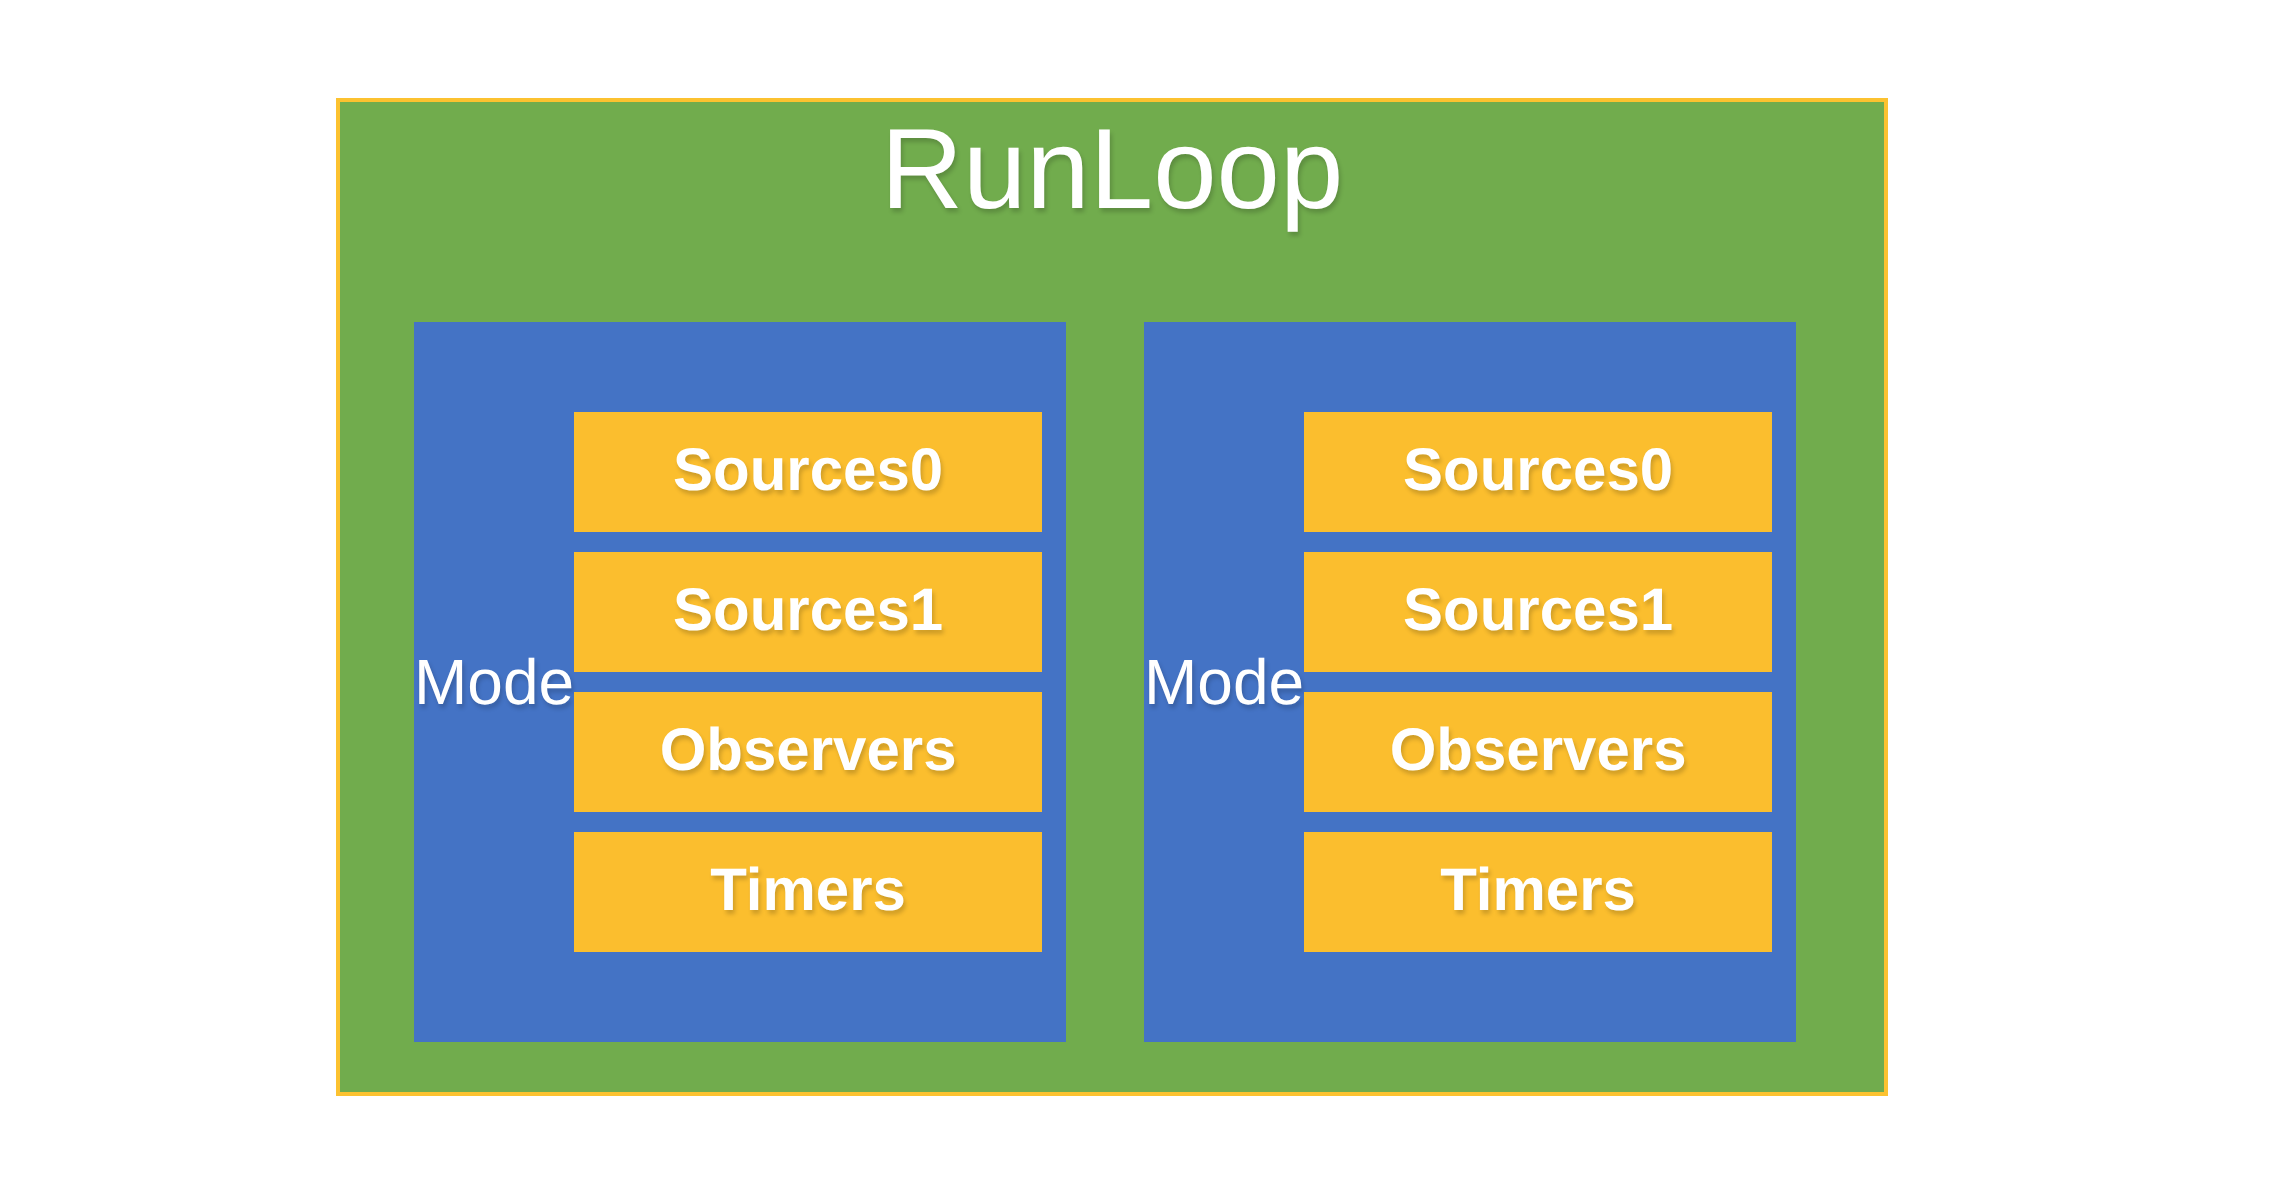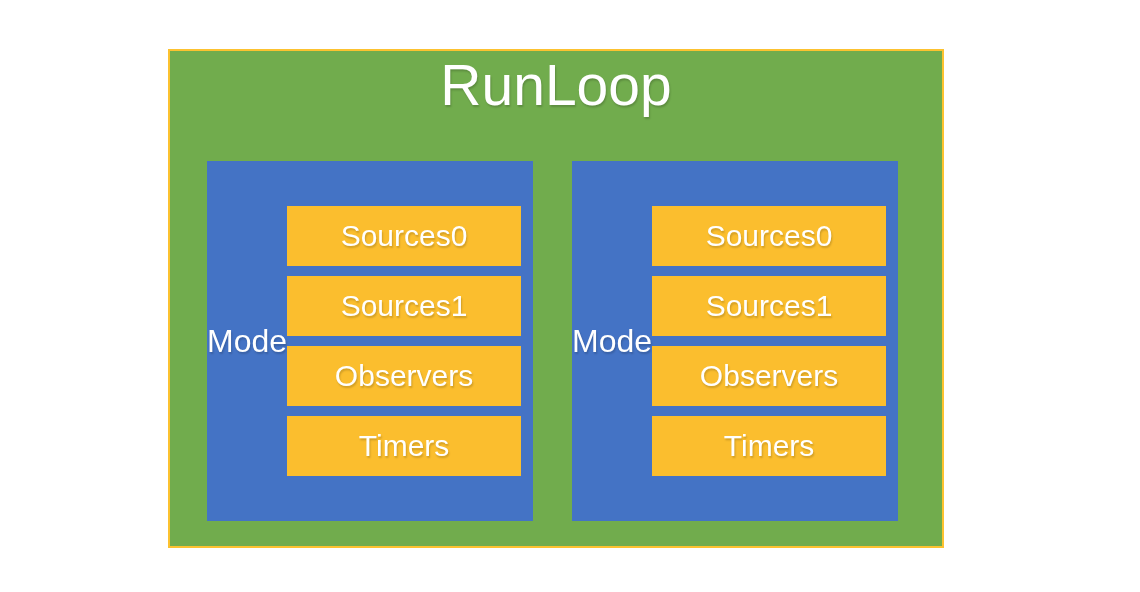--- a/index.html
+++ b/index.html
@@ -43,21 +43,21 @@
     color:var(--text);font-size:32px;font-weight:400;
     text-shadow:1px 2px 2px rgba(0,0,0,0.18);
   }
   .items{
     display:flex;flex-direction:column;gap:10px;align-items:center;
   }
   .item{
     width:234px;height:60px;
     background:var(--item-fill);
     display:flex;align-items:center;justify-content:center;
-    color:var(--text);font-size:30px;font-weight:400;
+    color:var(--text);font-size:30px;font-weight:700;
     text-shadow:1px 2px 2px rgba(0,0,0,0.18);
   }
 </style>
 </head>
 <body>
 
 <div class="canvas">
   <div class="runloop">
     <div class="runloop-title">RunLoop</div>
 

